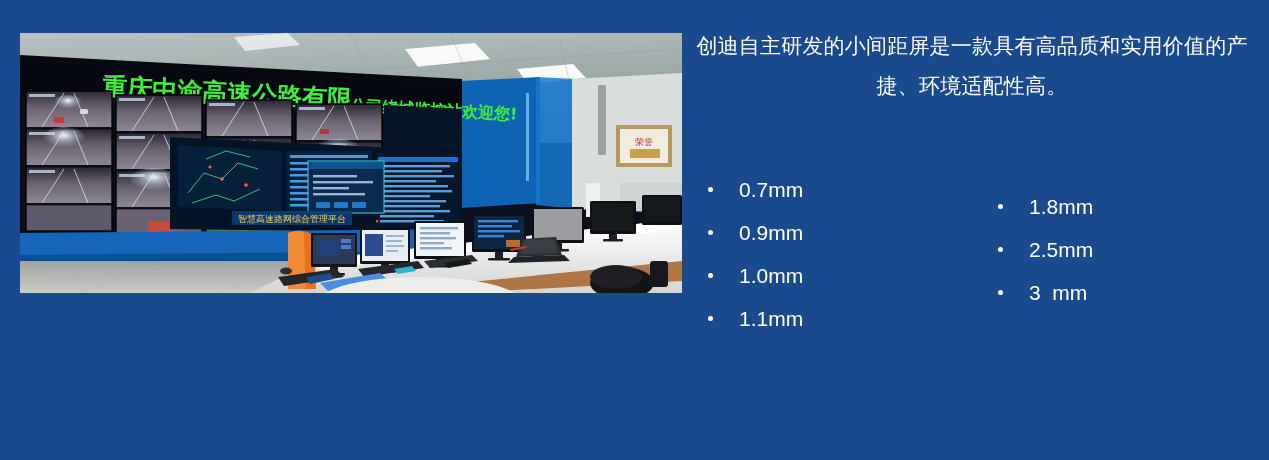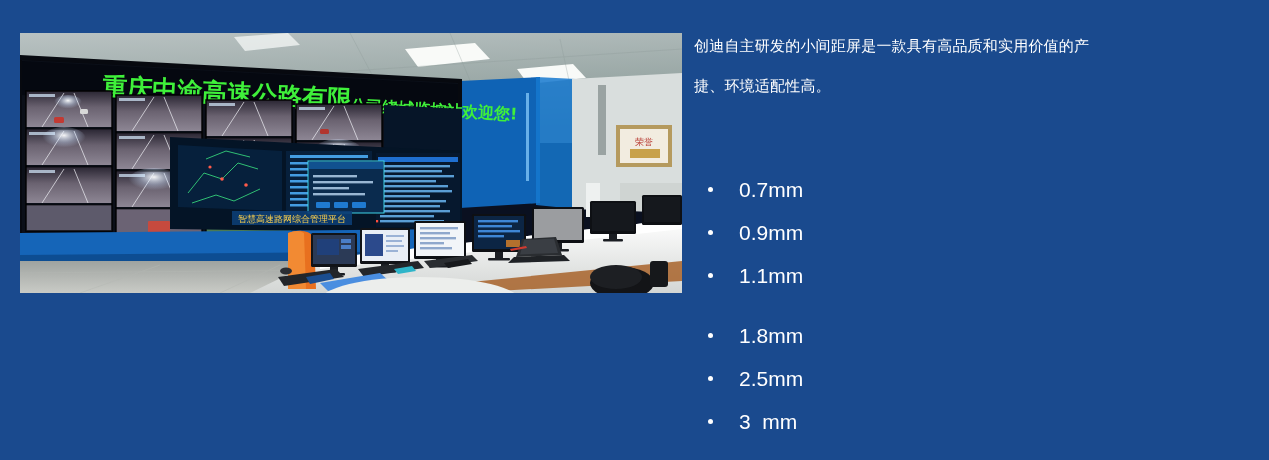--- a/index.html
+++ b/index.html
@@ -38,34 +38,34 @@
 
   
   .content {
     position: absolute;
     left: 694px;
     top: 26px;
     width: 556px;
   }
   .para {
     color: #ffffff;
-    font-size: 15px;
+    font-size: 21px;
     line-height: 40px;
     letter-spacing: 0.2px;
     margin: 0;
     white-space: nowrap;
+    text-align: center;
   }
 
   .lists {
     position: absolute;
     left: 694px;
     top: 168px;
     width: 560px;
     display: flex;
-    flex-direction: column;
     text-align: center;
   }
   .list-col {
     list-style: none;
     margin: 0;
     padding: 0;
   }
   .list-col.left  { width: 290px; padding-top: 0px; }
   .list-col.right { width: 270px; padding-top: 17px; }
 
@@ -503,20 +503,24 @@
       <li class="list-item">
         <span class="bullet"></span>
         <span class="item-label">0.7mm</span>
       </li>
       <li class="list-item">
         <span class="bullet"></span>
         <span class="item-label">0.9mm</span>
       </li>
       <li class="list-item">
         <span class="bullet"></span>
+        <span class="item-label">1.0mm</span>
+      </li>
+      <li class="list-item">
+        <span class="bullet"></span>
         <span class="item-label">1.1mm</span>
       </li>
     </ul>
 
     <ul class="list-col right">
       <li class="list-item">
         <span class="bullet"></span>
         <span class="item-label">1.8mm</span>
       </li>
       <li class="list-item">

